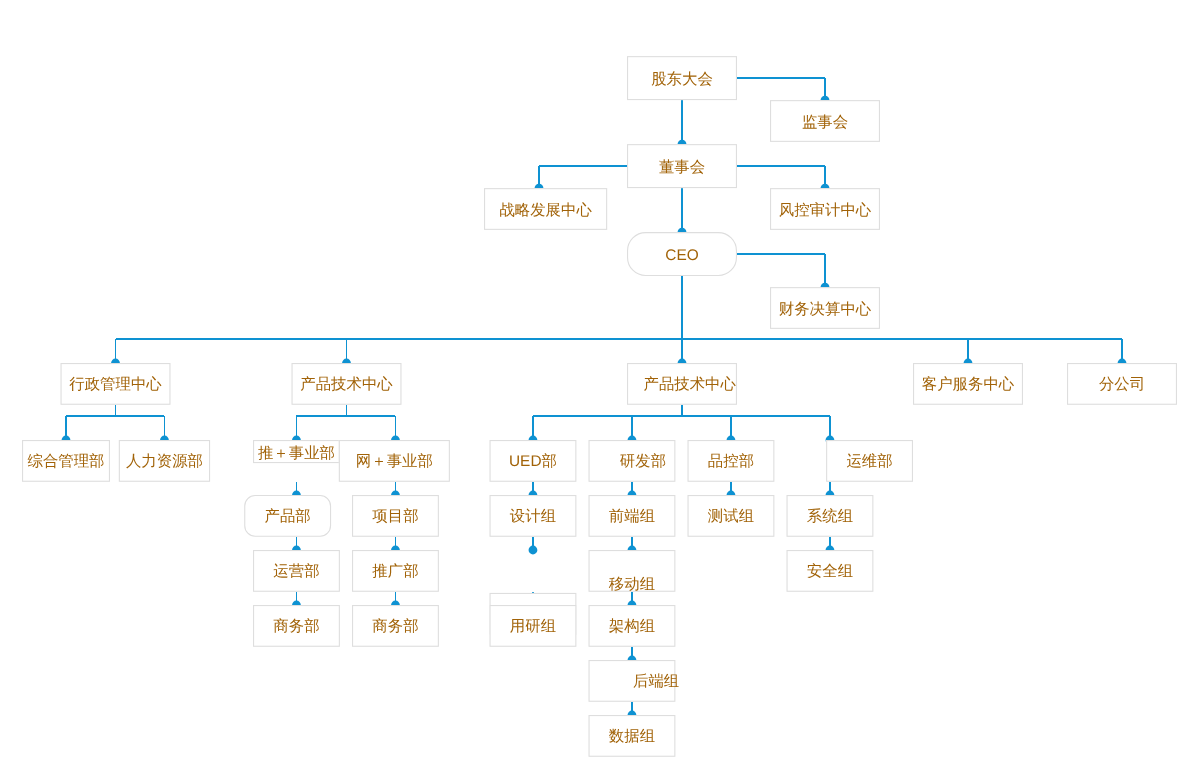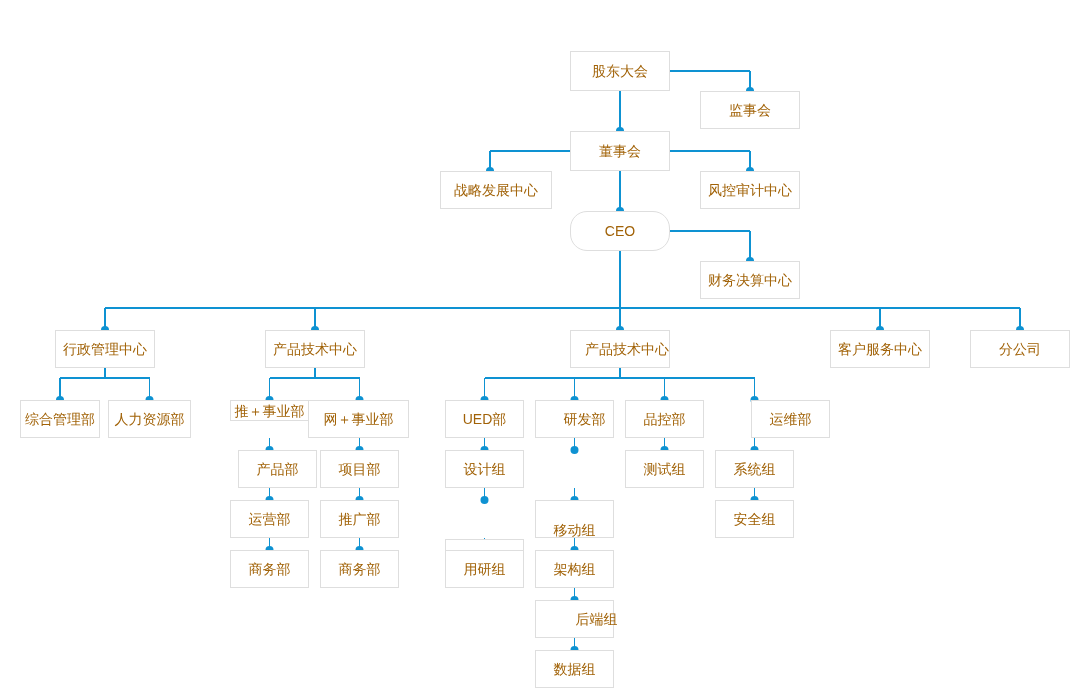--- a/index.html
+++ b/index.html
@@ -169,21 +169,21 @@
     </div>
     <div class="org-node" style="left: 20px; top: 400px; width: 80px; height: 38px;">
       <span>综合管理部</span>
     </div>
     <div class="org-node" style="left: 108px; top: 400px; width: 83px; height: 38px;">
       <span>人力资源部</span>
     </div>
     <div class="org-node" style="left: 230px; top: 400px; width: 79px; height: 21px;">
       <span>推＋事业部</span>
     </div>
-    <div class="org-node" style="left: 238px; top: 450px; width: 79px; height: 38px;">
+    <div class="org-node" style="left: 222px; top: 450px; width: 79px; height: 38px; border-radius: 10px;">
       <span>产品部</span>
     </div>
     <div class="org-node" style="left: 230px; top: 500px; width: 79px; height: 38px;">
       <span>运营部</span>
     </div>
     <div class="org-node" style="left: 230px; top: 550px; width: 79px; height: 38px;">
       <span>商务部</span>
     </div>
     <div class="org-node" style="left: 308px; top: 400px; width: 101px; height: 38px;">
       <span>网＋事业部</span>
@@ -204,20 +204,23 @@
       <span>设计组</span>
     </div>
     <div class="org-node" style="left: 445px; top: 500px; width: 79px; height: 38px; margin-top: 39px;">
       <span>交互组</span>
     </div>
     <div class="org-node" style="left: 445px; top: 550px; width: 79px; height: 38px;">
       <span>用研组</span>
     </div>
     <div class="org-node" style="left: 535px; top: 400px; width: 79px; height: 38px; padding-left: 20px;">
       <span>研发部</span>
+    </div>
+    <div class="org-node" style="left: 535px; top: 450px; width: 79px; height: 38px;">
+      <span>前端组</span>
     </div>
     <div class="org-node" style="left: 535px; top: 500px; width: 79px; height: 38px; align-items: flex-end;">
       <span>移动组</span>
     </div>
     <div class="org-node" style="left: 535px; top: 550px; width: 79px; height: 38px;">
       <span>架构组</span>
     </div>
     <div class="org-node" style="left: 535px; top: 600px; width: 79px; height: 38px; padding-left: 44px;">
       <span>后端组</span>
     </div>

